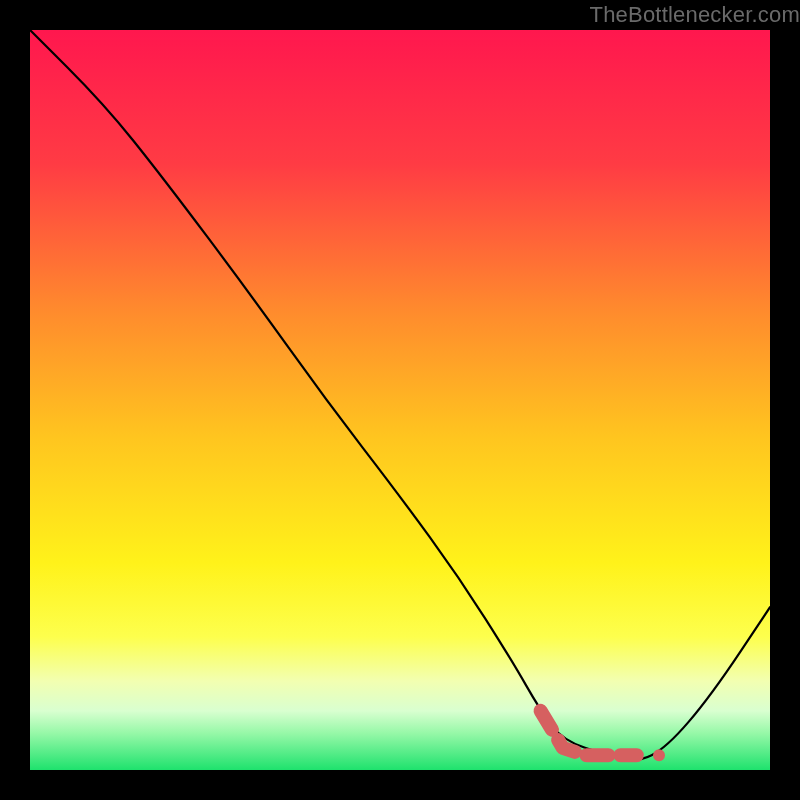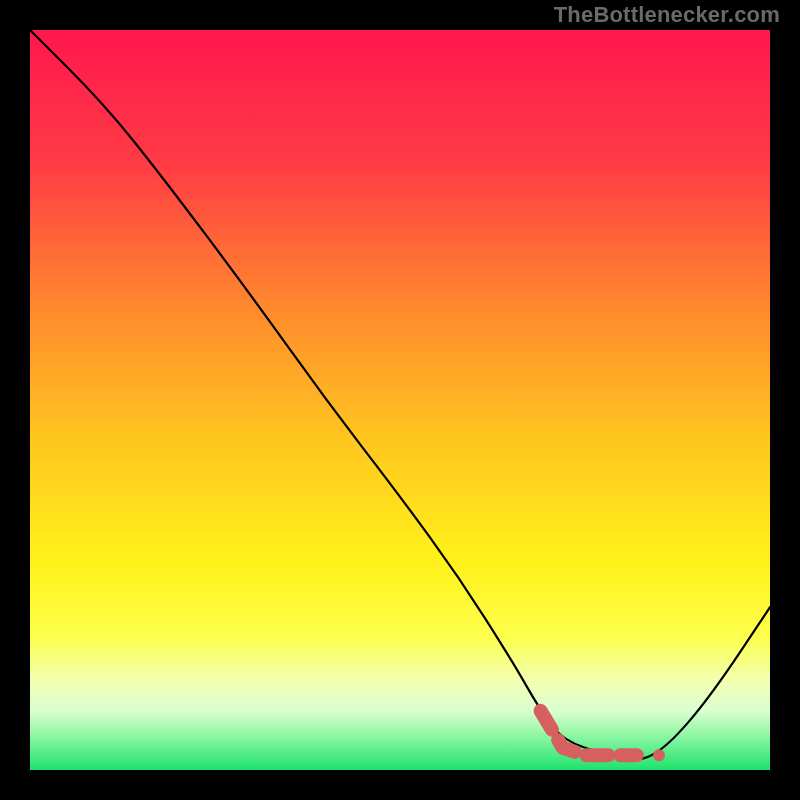--- a/index.html
+++ b/index.html
@@ -13,24 +13,24 @@
   }
   .outer {
     position: relative;
     width: 800px;
     height: 800px;
     background: #000;
   }
   .attrib {
     position: absolute;
     top: 2px;
-    right: 20px;
+    right: 0;
     color: #6a6a6a;
     font-size: 22px;
-    font-weight: 700;
+    font-weight: 400;
     letter-spacing: 0.2px;
   }
   .plot {
     position: absolute;
     left: 30px;
     top: 30px;
     width: 740px;
     height: 740px;
   }
   svg {

